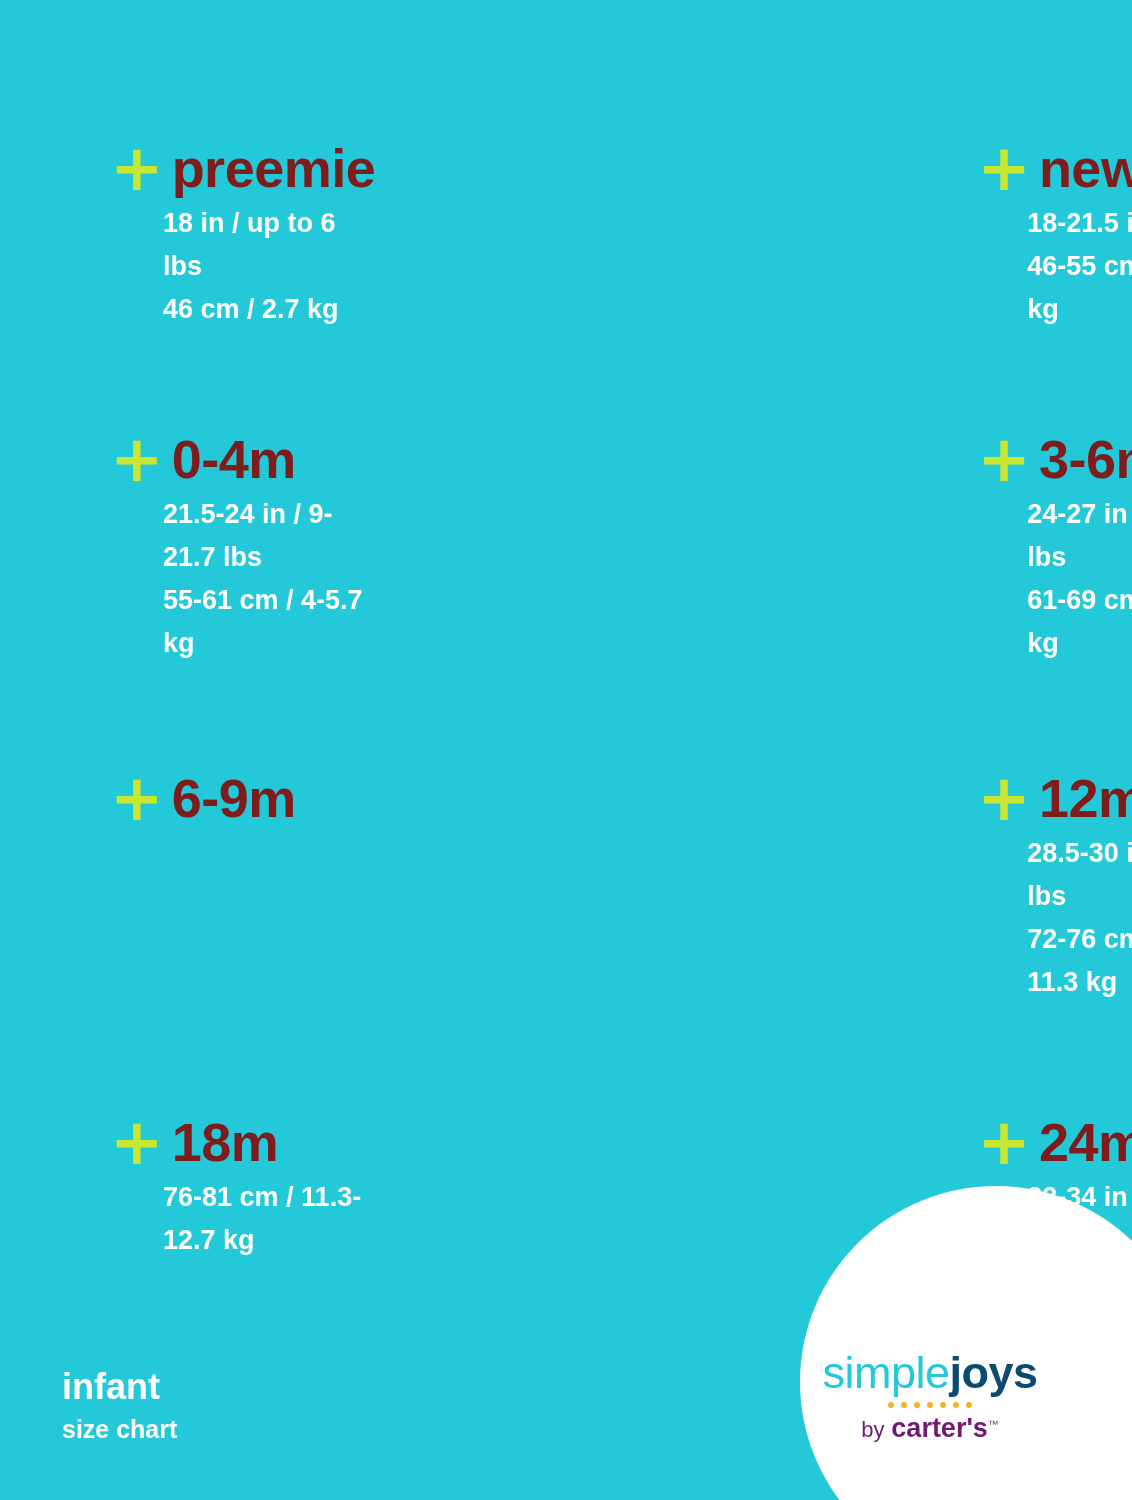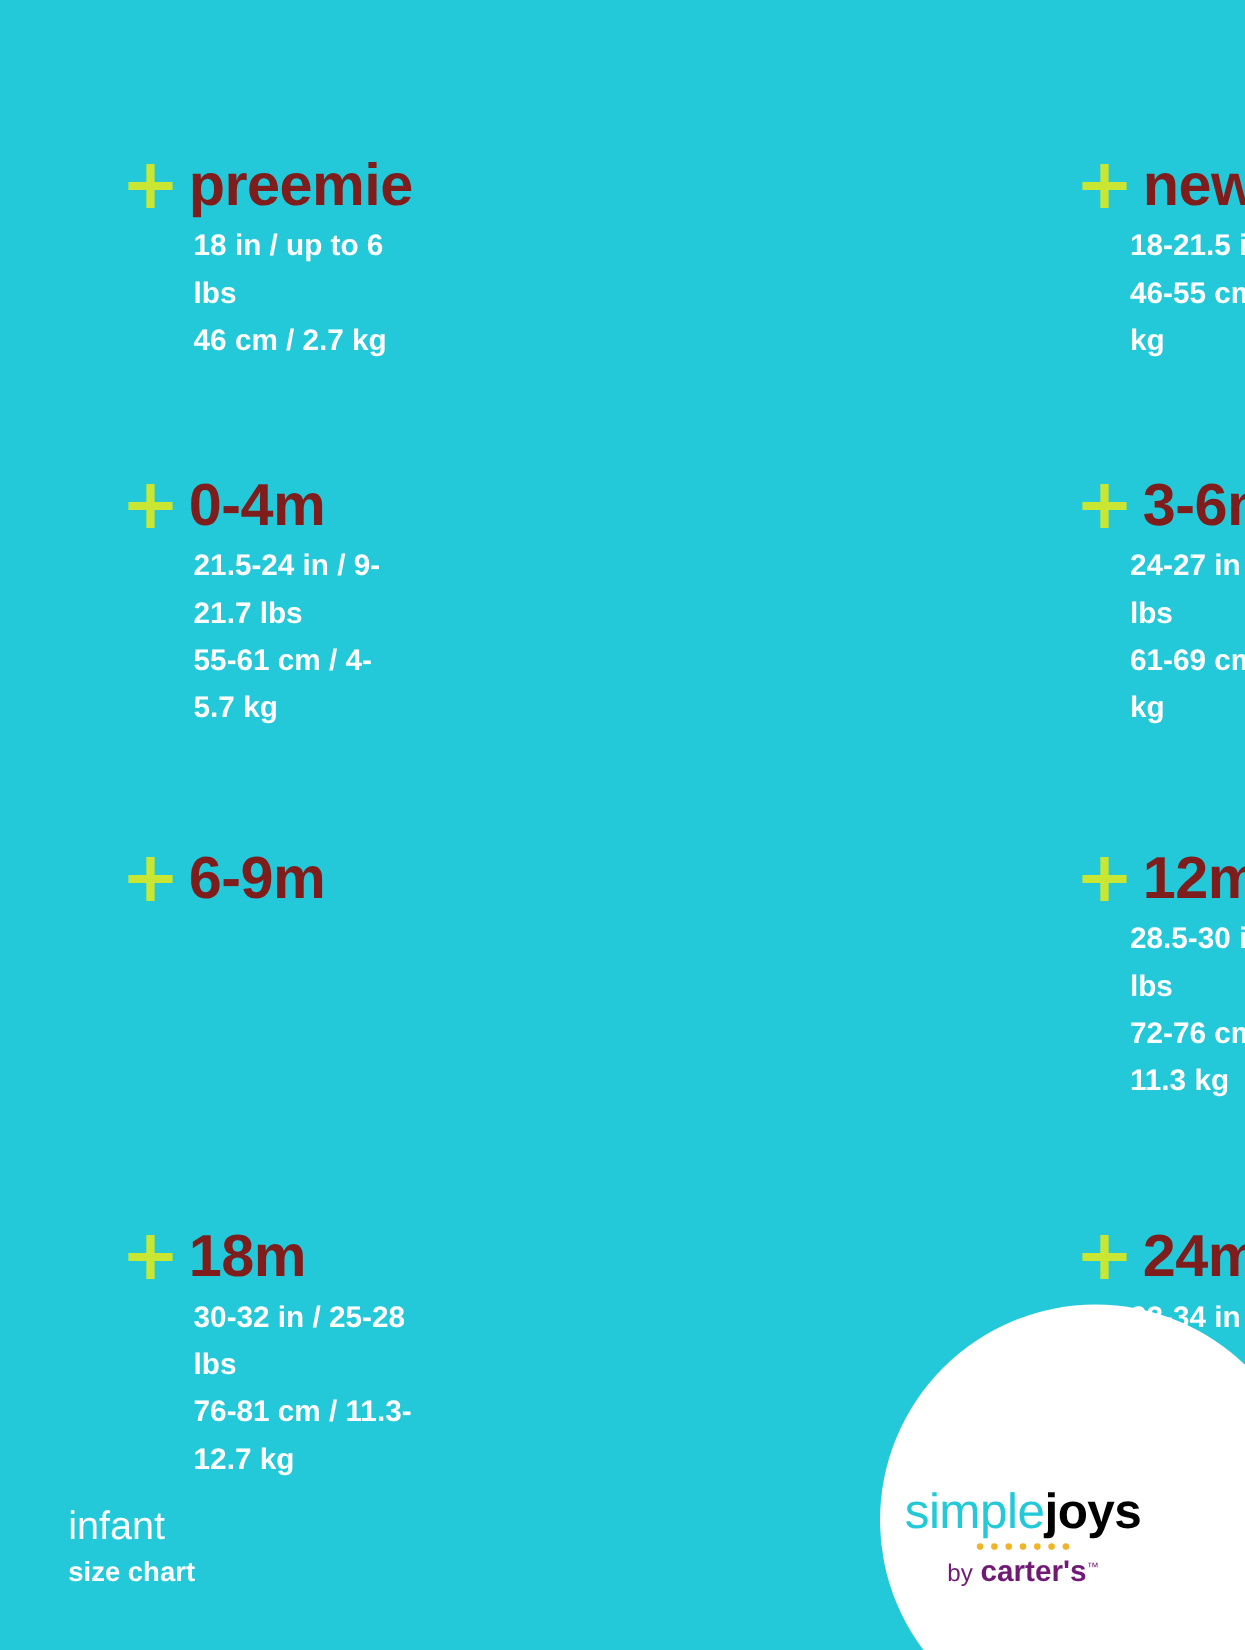--- a/index.html
+++ b/index.html
@@ -61,41 +61,41 @@
     font-weight: bold;
     line-height: 56px;
     letter-spacing: -0.5px;
   }
   .detail {
     color: #ffffff;
     font-size: 27px;
     font-weight: bold;
     line-height: 43px;
     letter-spacing: 0px;
-    margin-left: 64px;
+    margin-left: 51px;
   }
   .cell.col2 .detail {
     margin-left: 48px;
   }
 
   
   .row1 { padding-top: 140px; }
   .row2 { padding-top: 100px; }
   .row3 { padding-top: 105px; }
   .row4 { padding-top: 110px; }
 
   .footer-label {
     position: absolute;
     left: 62px;
     bottom: 50px;
   }
   .footer-title {
     color: #ffffff;
     font-size: 36px;
-    font-weight: normal;
+    font-weight: bold;
     line-height: 42px;
   }
   .footer-sub {
     color: #ffffff;
     font-size: 25px;
     font-weight: bold;
     line-height: 42px;
   }
 
   .logo-circle {
@@ -118,21 +118,21 @@
     font-size: 45px;
     line-height: 48px;
     letter-spacing: -0.5px;
     white-space: nowrap;
   }
   .logo-simple {
     color: #23c9d8;
     font-weight: normal;
   }
   .logo-joys {
-    color: #000000;
+    color: #0c4a6e;
     font-weight: bold;
   }
   .dots {
     margin: 5px 0 2px 0;
     display: flex;
     justify-content: center;
     gap: 7px;
   }
   .dots span {
     display: block;
@@ -217,21 +217,20 @@
       </div>
       <div class="detail">28.5-30 in / 21-25 lbs</div>
       <div class="detail">72-76 cm / 9.5-11.3 kg</div>
     </div>
 
     <div class="cell row4">
       <div class="size-head">
         <span class="plus">+</span>
         <span class="size-name">18m</span>
       </div>
-      <div class="detail">30-32 in / 25-28 lbs</div>
       <div class="detail">76-81 cm / 11.3-12.7 kg</div>
     </div>
 
     <div class="cell col2 row4">
       <div class="size-head">
         <span class="plus">+</span>
         <span class="size-name">24m</span>
       </div>
       <div class="detail">32-34 in / 28-30 lbs</div>
       <div class="detail">81-86 cm / 12.7-13.6 kg</div>

